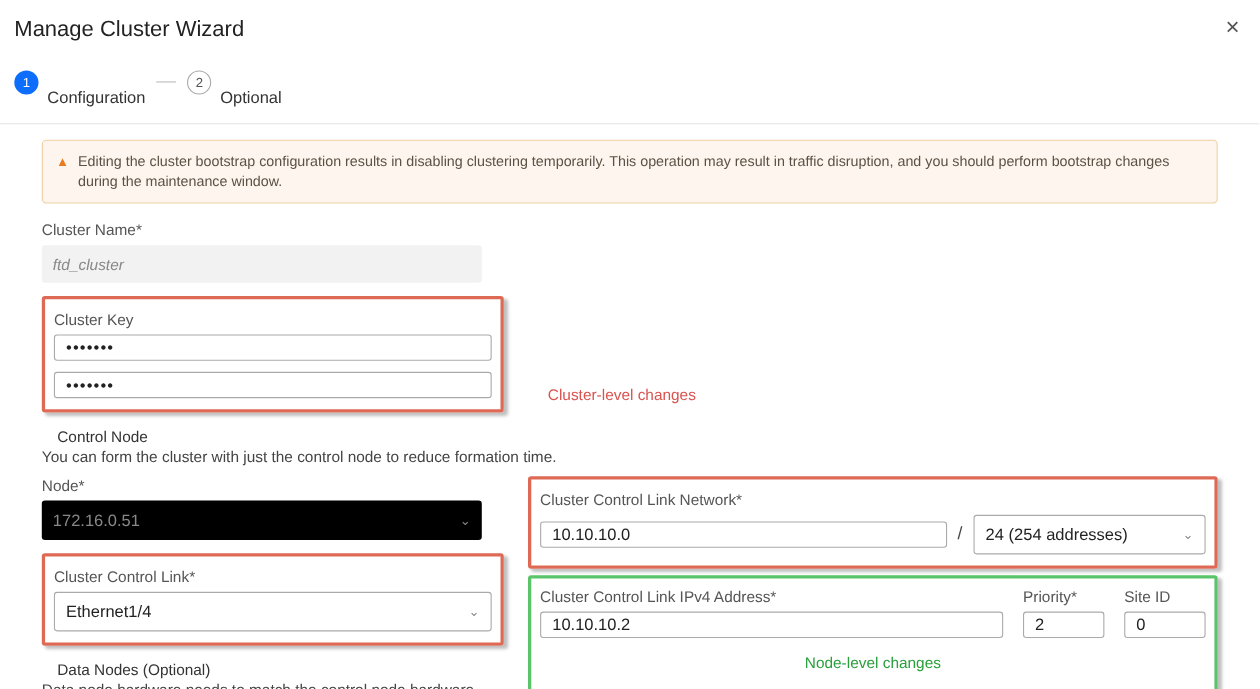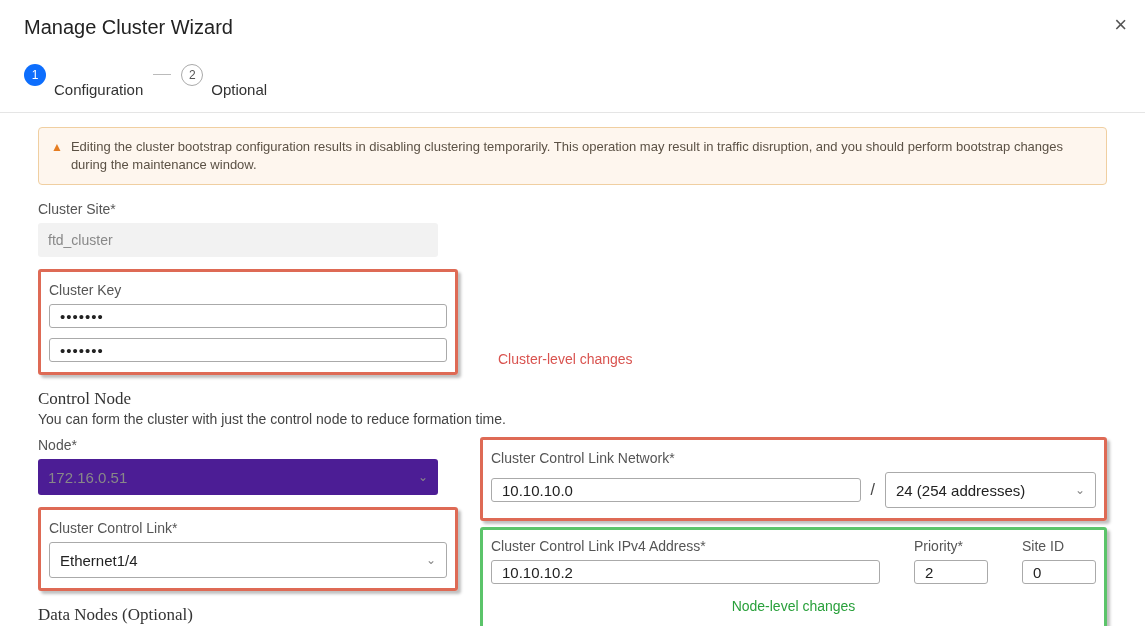--- a/index.html
+++ b/index.html
@@ -4,21 +4,21 @@
 <style>
   * { box-sizing: border-box; }
   body {
     margin: 0;
     font-family: -apple-system, BlinkMacSystemFont, "Segoe UI", Helvetica, Arial, sans-serif;
     font-size: 14px;
     color: #333;
     background: #fff;
   }
   .wizard-header {
-    padding: 16px 24px 14px;
+    padding: 16px 13px 14px;
     border-bottom: 1px solid #e5e5e5;
     position: relative;
   }
   .wizard-title {
     font-size: 20px;
     font-weight: 400;
     color: #222;
     margin-bottom: 12px;
   }
   .close-x {
@@ -94,20 +94,21 @@
     width: 400px;
     height: 34px;
     line-height: 34px;
     padding: 0 10px;
     background: #f2f2f2;
     color: #888;
     border-radius: 3px;
     border: none;
     margin-bottom: 12px;
     font-size: 14px;
+    font-style: italic;
   }
   .field-block { margin-bottom: 12px; }
   .callout-red {
     border: 3px solid #de6a55;
     border-radius: 3px;
     padding: 10px 8px;
     box-shadow: 3px 3px 3px rgba(0,0,0,0.25);
   }
   .callout-green {
     border: 3px solid #5bc46a;
@@ -134,21 +135,21 @@
     border-radius: 3px;
     padding: 0 10px;
     font-size: 15px;
     color: #222;
     background: #fff;
     display: flex;
     align-items: center;
     justify-content: space-between;
   }
   .select-box.disabled {
-    background: #4c1d95;
+    background: #000000;
     color: #888;
     border: none;
     text-align: right;
   }
   .chevron {
     color: #888;
     font-size: 12px;
   }
   .annotation-red {
     color: #d9534f;
@@ -156,43 +157,42 @@
     font-weight: 500;
   }
   .annotation-green {
     color: #29a03b;
     font-size: 14px;
     font-weight: 500;
     text-align: center;
     padding: 8px 0;
   }
   .section-title {
-    font-size: 17px;
+    font-size: 14px;
     color: #333;
-    margin: 2px 0;
+    margin: 2px 14px;
     font-weight: 400;
-    font-family: Liberation Serif, serif;
   }
   .section-desc {
     font-size: 14px;
     color: #444;
     margin: 2px 0 10px;
   }
   .two-col {
     display: flex;
     align-items: flex-start;
     gap: 22px;
   }
   .col-left { width: 420px; flex-shrink: 0; }
   .col-right { flex: 1; }
   .inline-row { display: flex; align-items: center; gap: 10px; }
   .slash { font-size: 16px; color: #444; }
   .field-group {
     display: flex;
-    gap: 34px;
+    gap: 18px;
   }
   .fg-1 { flex: 1; }
   .fg-s { width: 74px; }
 </style>
 </head>
 <body>
 
 <div class="wizard-header">
   <div class="wizard-title">Manage Cluster Wizard</div>
   <div class="close-x">×</div>
@@ -210,21 +210,21 @@
 </div>
 
 <div class="content">
 
   <div class="warning-box">
     <span class="warn-icon">▲</span>
     <span>Editing the cluster bootstrap configuration results in disabling clustering temporarily. This operation may result in traffic disruption, and you should perform bootstrap changes during the maintenance window.</span>
   </div>
 
   <div class="field-block">
-    <div class="field-label">Cluster Site*</div>
+    <div class="field-label">Cluster Name*</div>
     <div class="readonly-input">ftd_cluster</div>
   </div>
 
   <div class="two-col" style="align-items:flex-end;margin-bottom:14px;">
     <div class="col-left">
       <div class="callout-red">
         <div class="field-label">Cluster Key</div>
         <input type="password" class="text-input" style="margin-bottom: 10px;" value="•••••••">
         <input type="password" class="text-input" value="•••••••" style="">
       </div>

